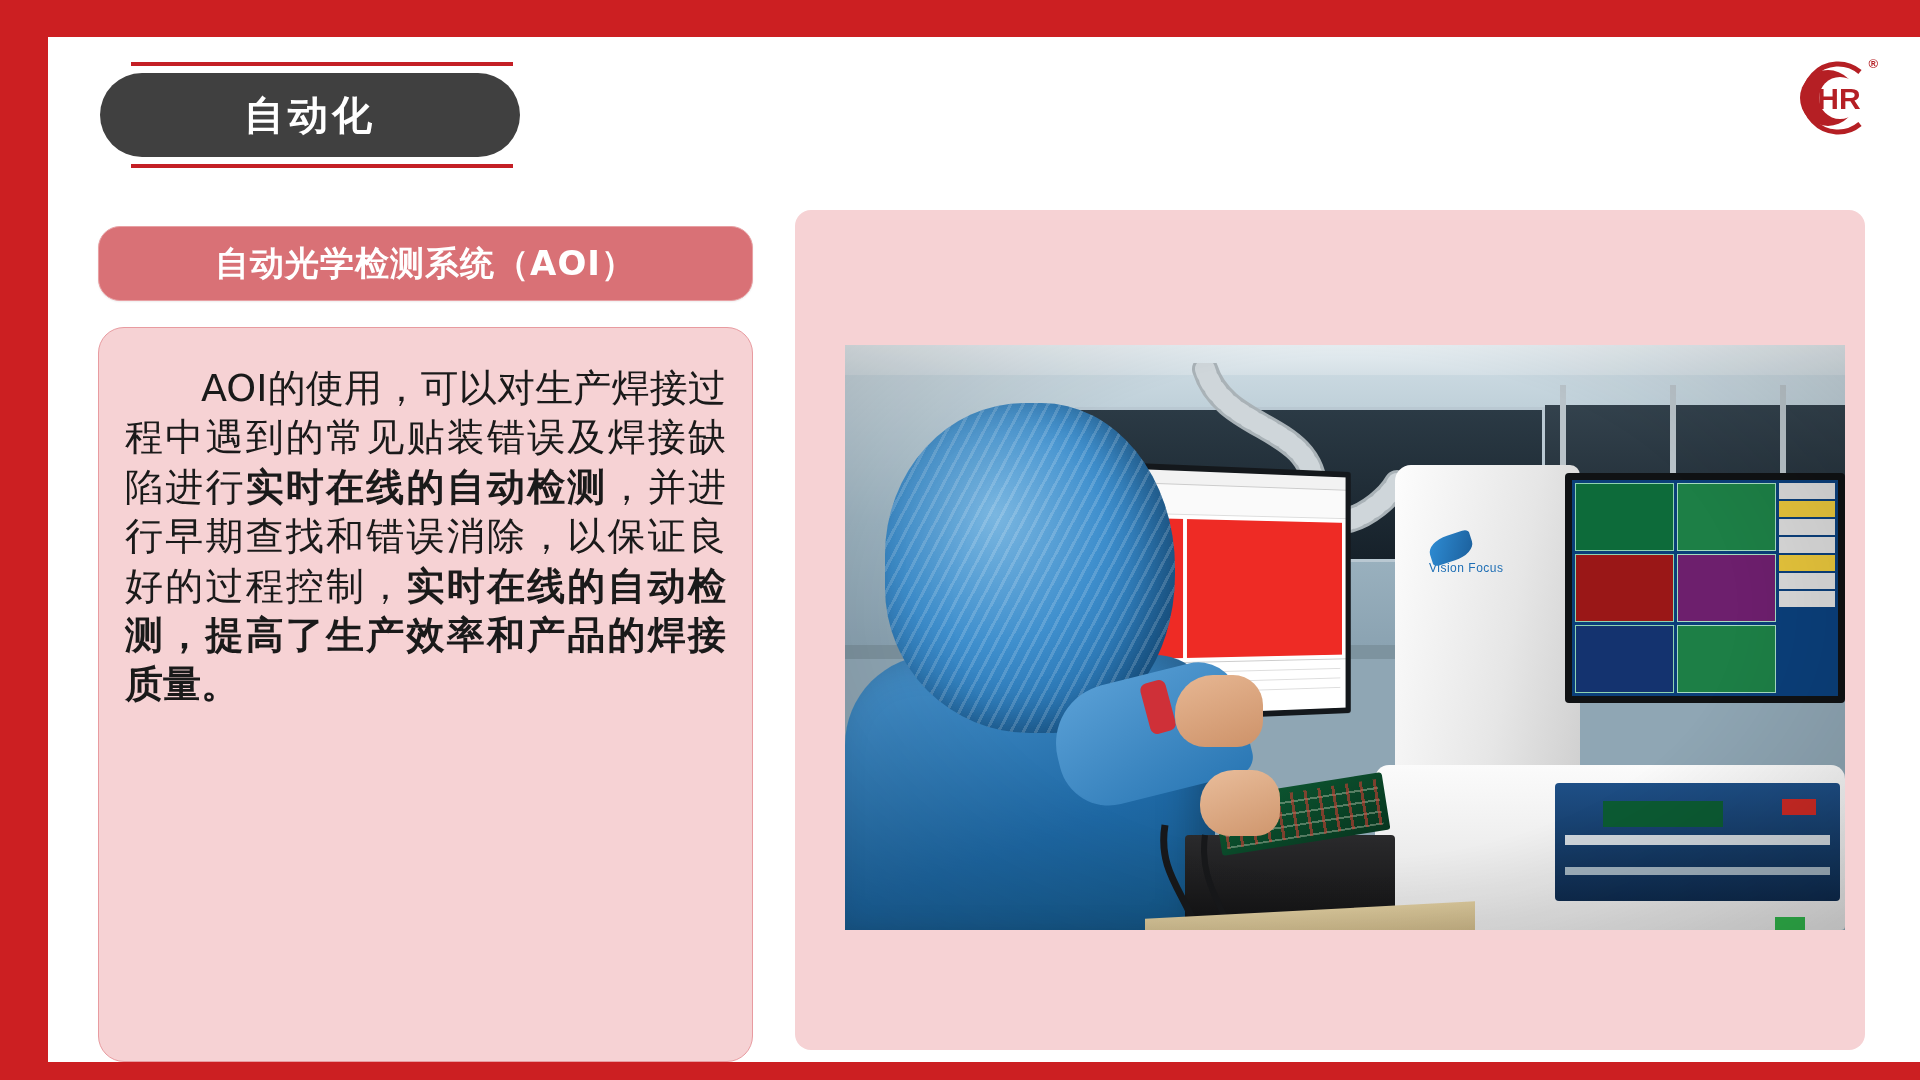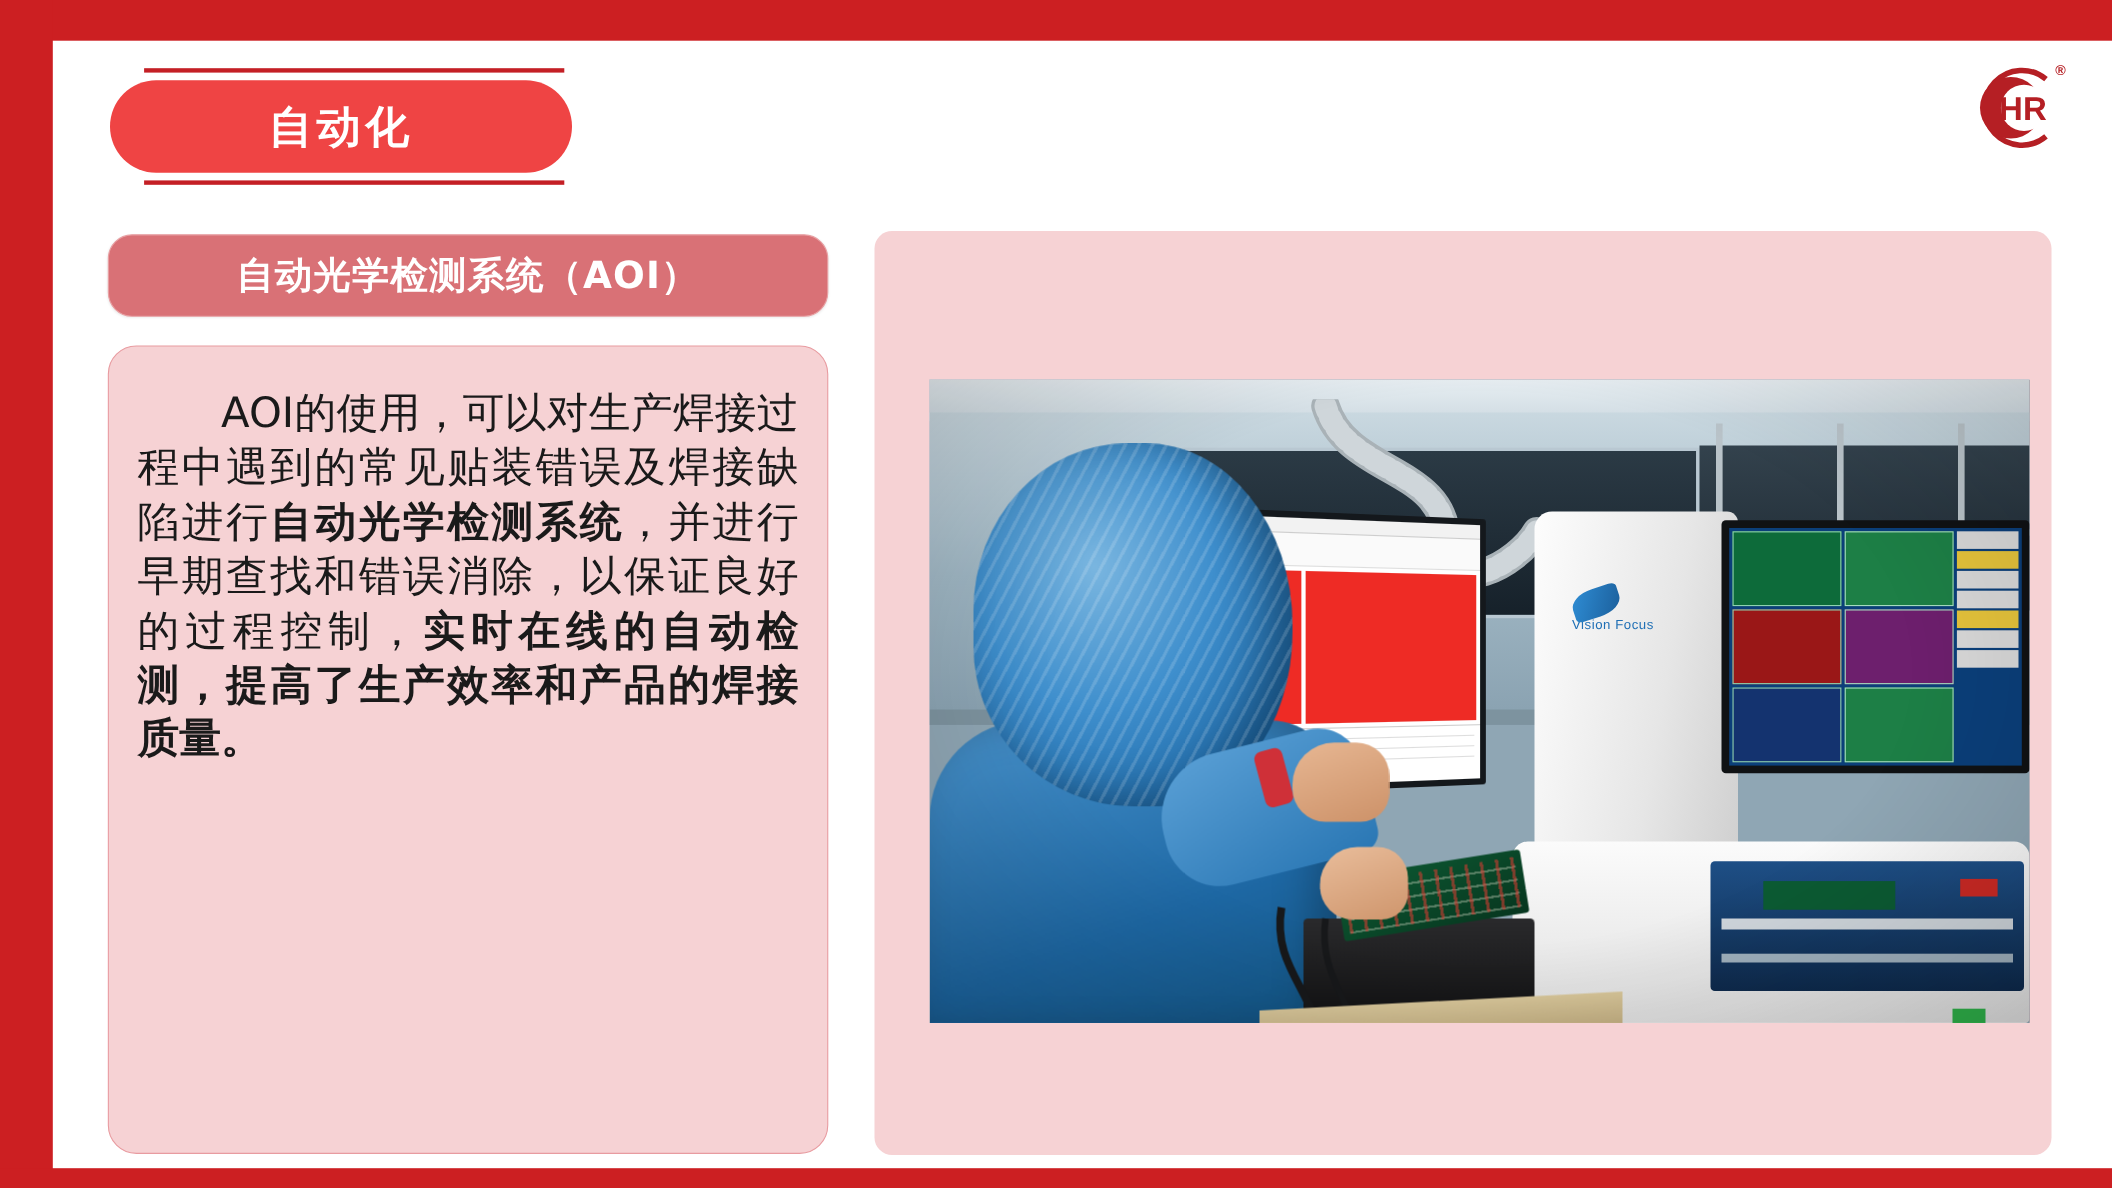--- a/index.html
+++ b/index.html
@@ -44,34 +44,34 @@
   }
 
   
   .pill-block { position:absolute; left:100px; top:62px; width:420px; }
   .pill-rule-top {
     width:382px; height:4px; background:#c41f25; margin-left:31px;
   }
   .pill {
     margin-top:7px;
     width:420px; height:84px; border-radius:42px;
-    background:#ef4444;
+    background:#404040;
     display:flex; align-items:center; justify-content:center;
   }
   .pill-label {
     color:#ffffff; font-size:40px; font-weight:bold; letter-spacing:4px;
     font-family:"DejaVu Sans","Liberation Sans",sans-serif;
   }
   .pill-rule-bottom {
     margin-top:7px; width:382px; height:4px; background:#c41f25; margin-left:31px;
   }
 
   
   .left-col {
-    position:absolute; left:98px; top:213px; width:792px;
+    position:absolute; left:98px; top:226px; width:792px;
   }
   .subtitle-bar {
     width:655px; height:75px; border-radius:22px;
     background:#d97176;
     border:1px solid #e8a0a3;
     display:flex; align-items:center; justify-content:center;
     box-shadow:0 1px 2px rgba(0,0,0,.07);
   }
   .subtitle-label {
     color:#ffffff; font-size:34px; font-weight:bold; letter-spacing:1px;
@@ -327,21 +327,21 @@
       <span class="pill-label">自动化</span>
     </div>
     <div class="pill-rule-bottom"></div>
   </div>
 
   <div class="left-col">
     <div class="subtitle-bar">
       <span class="subtitle-label">自动光学检测系统（AOI）</span>
     </div>
     <div class="body-card">
-      <p class="body-text" id="body-text"><span>AOI的使用，可以对生产焊接过程中遇到的常见贴装错误及焊接缺陷进行</span><b>自动光学检测系统</b><span>，并进行早期查找和错误消除，以保证良好的过程控制，</span><b>实时在线的自动检测，提高了生产效率和产品的焊接质量。</b></p>
+      <p class="body-text" id="body-text"><span>AOI的使用，可以对生产焊接过程中遇到的常见贴装错误及焊接缺陷进行</span><b>实时在线的自动检测</b><span>，并进行早期查找和错误消除，以保证良好的过程控制，</span><b>实时在线的自动检测，提高了生产效率和产品的焊接质量。</b></p>
     </div>
   </div>
 
   <div class="photo-panel">
     <div class="photo">
       <div class="scene">
 
         <div class="ceiling"></div>
         <div class="backwall"></div>
         <div class="darkwin"></div>

